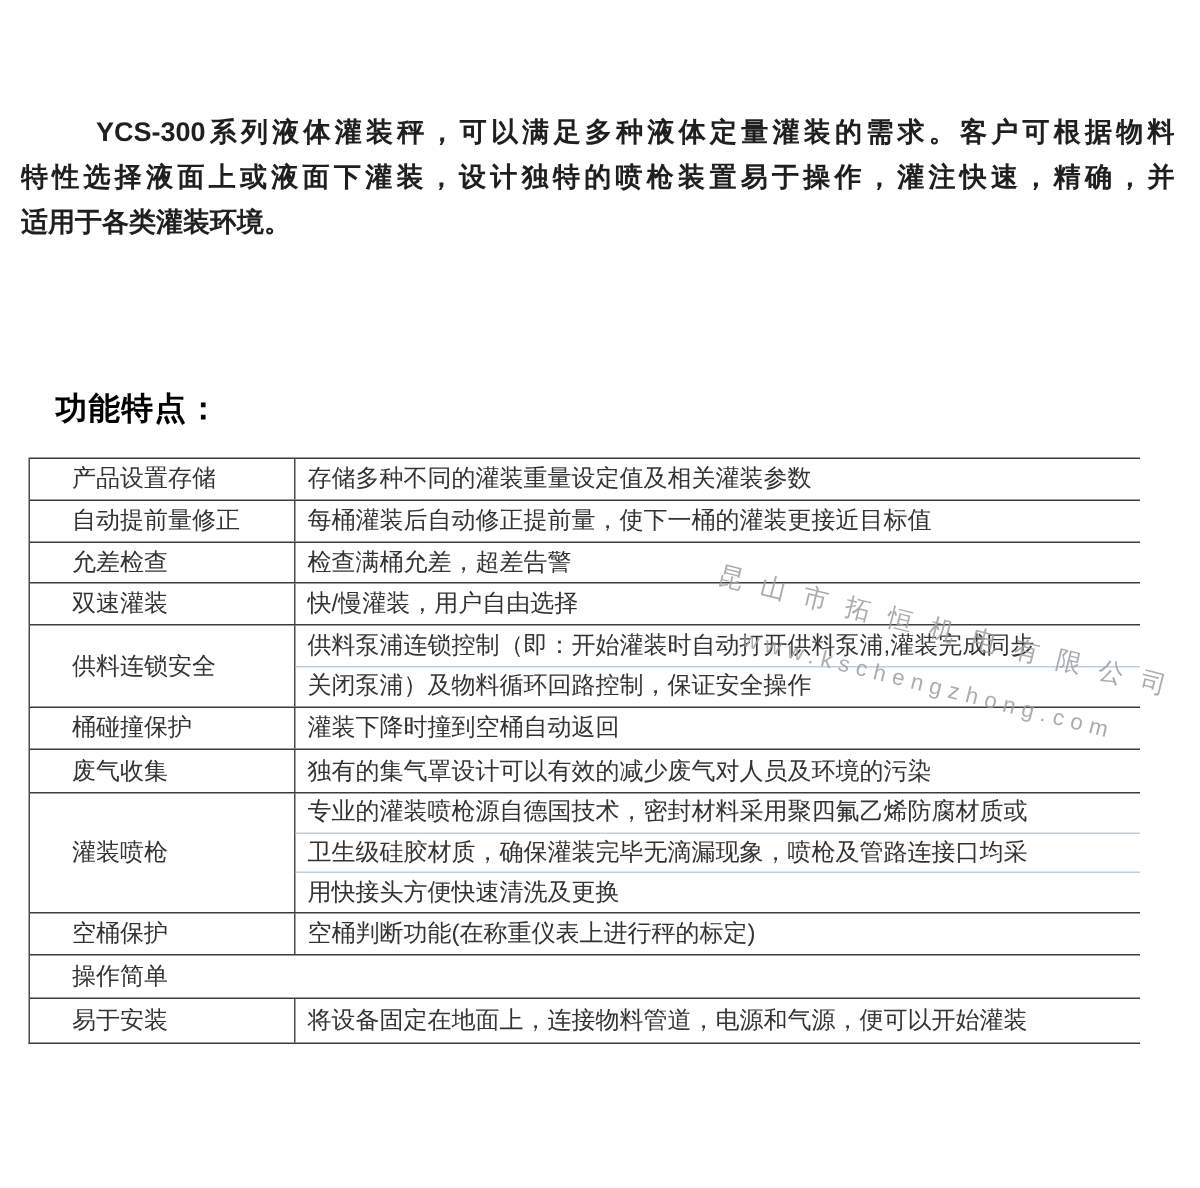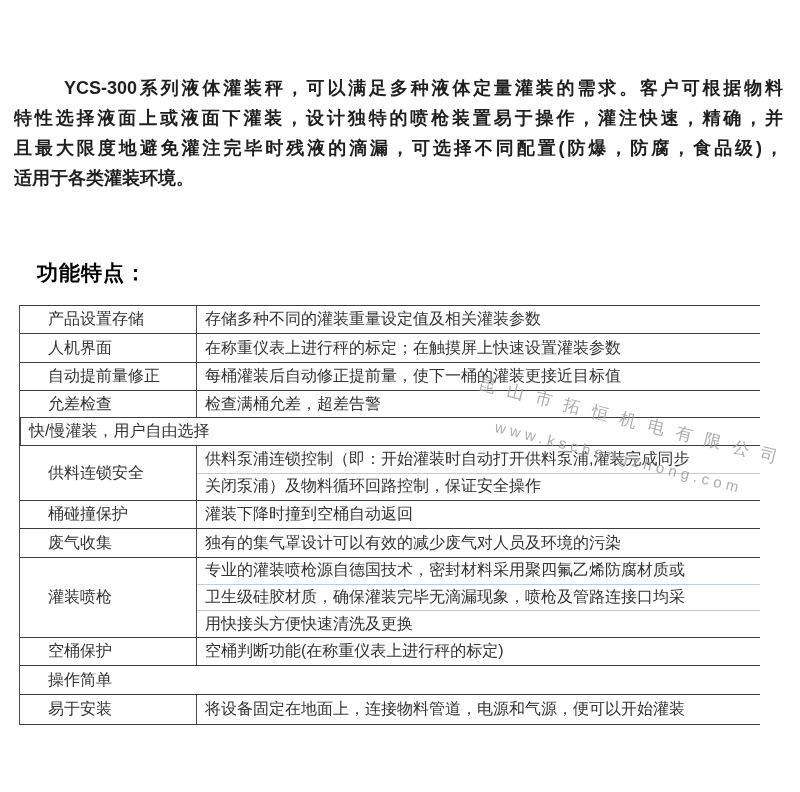--- a/index.html
+++ b/index.html
@@ -83,57 +83,51 @@
   .wm-url{font-size:15px;letter-spacing:4.5px;line-height:24px;margin-top:14px;padding-left:26px;}
 </style>
 </head>
 <body>
 
 <div class="page">
 
   <div class="intro">
     <div class="intro-line first">YCS-300系列液体灌装秤，可以满足多种液体定量灌装的需求。客户可根据物料</div>
     <div class="intro-line">特性选择液面上或液面下灌装，设计独特的喷枪装置易于操作，灌注快速，精确，并</div>
-    <div class="intro-line">且最大限度地避免灌注完毕时残液的滴漏，可选择不同配置(防爆，防腐，食品级)，</div>
     <div class="intro-line last">适用于各类灌装环境。</div>
   </div>
 
   <div class="features-title">功能特点：</div>
 
   <div class="ftable">
 
     <div class="trow" style="height:28px">
       <div class="tlabel">产品设置存储</div>
       <div class="tvalue">
         <div class="tline">存储多种不同的灌装重量设定值及相关灌装参数</div>
       </div>
     </div>
 
-    <div class="trow" style="height:29px">
-      <div class="tlabel">人机界面</div>
-      <div class="tvalue">
-        <div class="tline">在称重仪表上进行秤的标定；在触摸屏上快速设置灌装参数</div>
-      </div>
-    </div>
 
     <div class="trow" style="height:28px">
       <div class="tlabel">自动提前量修正</div>
       <div class="tvalue">
         <div class="tline">每桶灌装后自动修正提前量，使下一桶的灌装更接近目标值</div>
       </div>
     </div>
 
     <div class="trow" style="height:27px">
       <div class="tlabel">允差检查</div>
       <div class="tvalue">
         <div class="tline">检查满桶允差，超差告警</div>
       </div>
     </div>
 
     <div class="trow" style="height:28px">
+      <div class="tlabel">双速灌装</div>
       <div class="tvalue">
         <div class="tline">快/慢灌装，用户自由选择</div>
       </div>
     </div>
 
     <div class="trow" style="height:55px">
       <div class="tlabel">供料连锁安全</div>
       <div class="tvalue">
         <div class="tline">供料泵浦连锁控制（即：开始灌装时自动打开供料泵浦,灌装完成同步</div>
         <div class="tline">关闭泵浦）及物料循环回路控制，保证安全操作</div>

